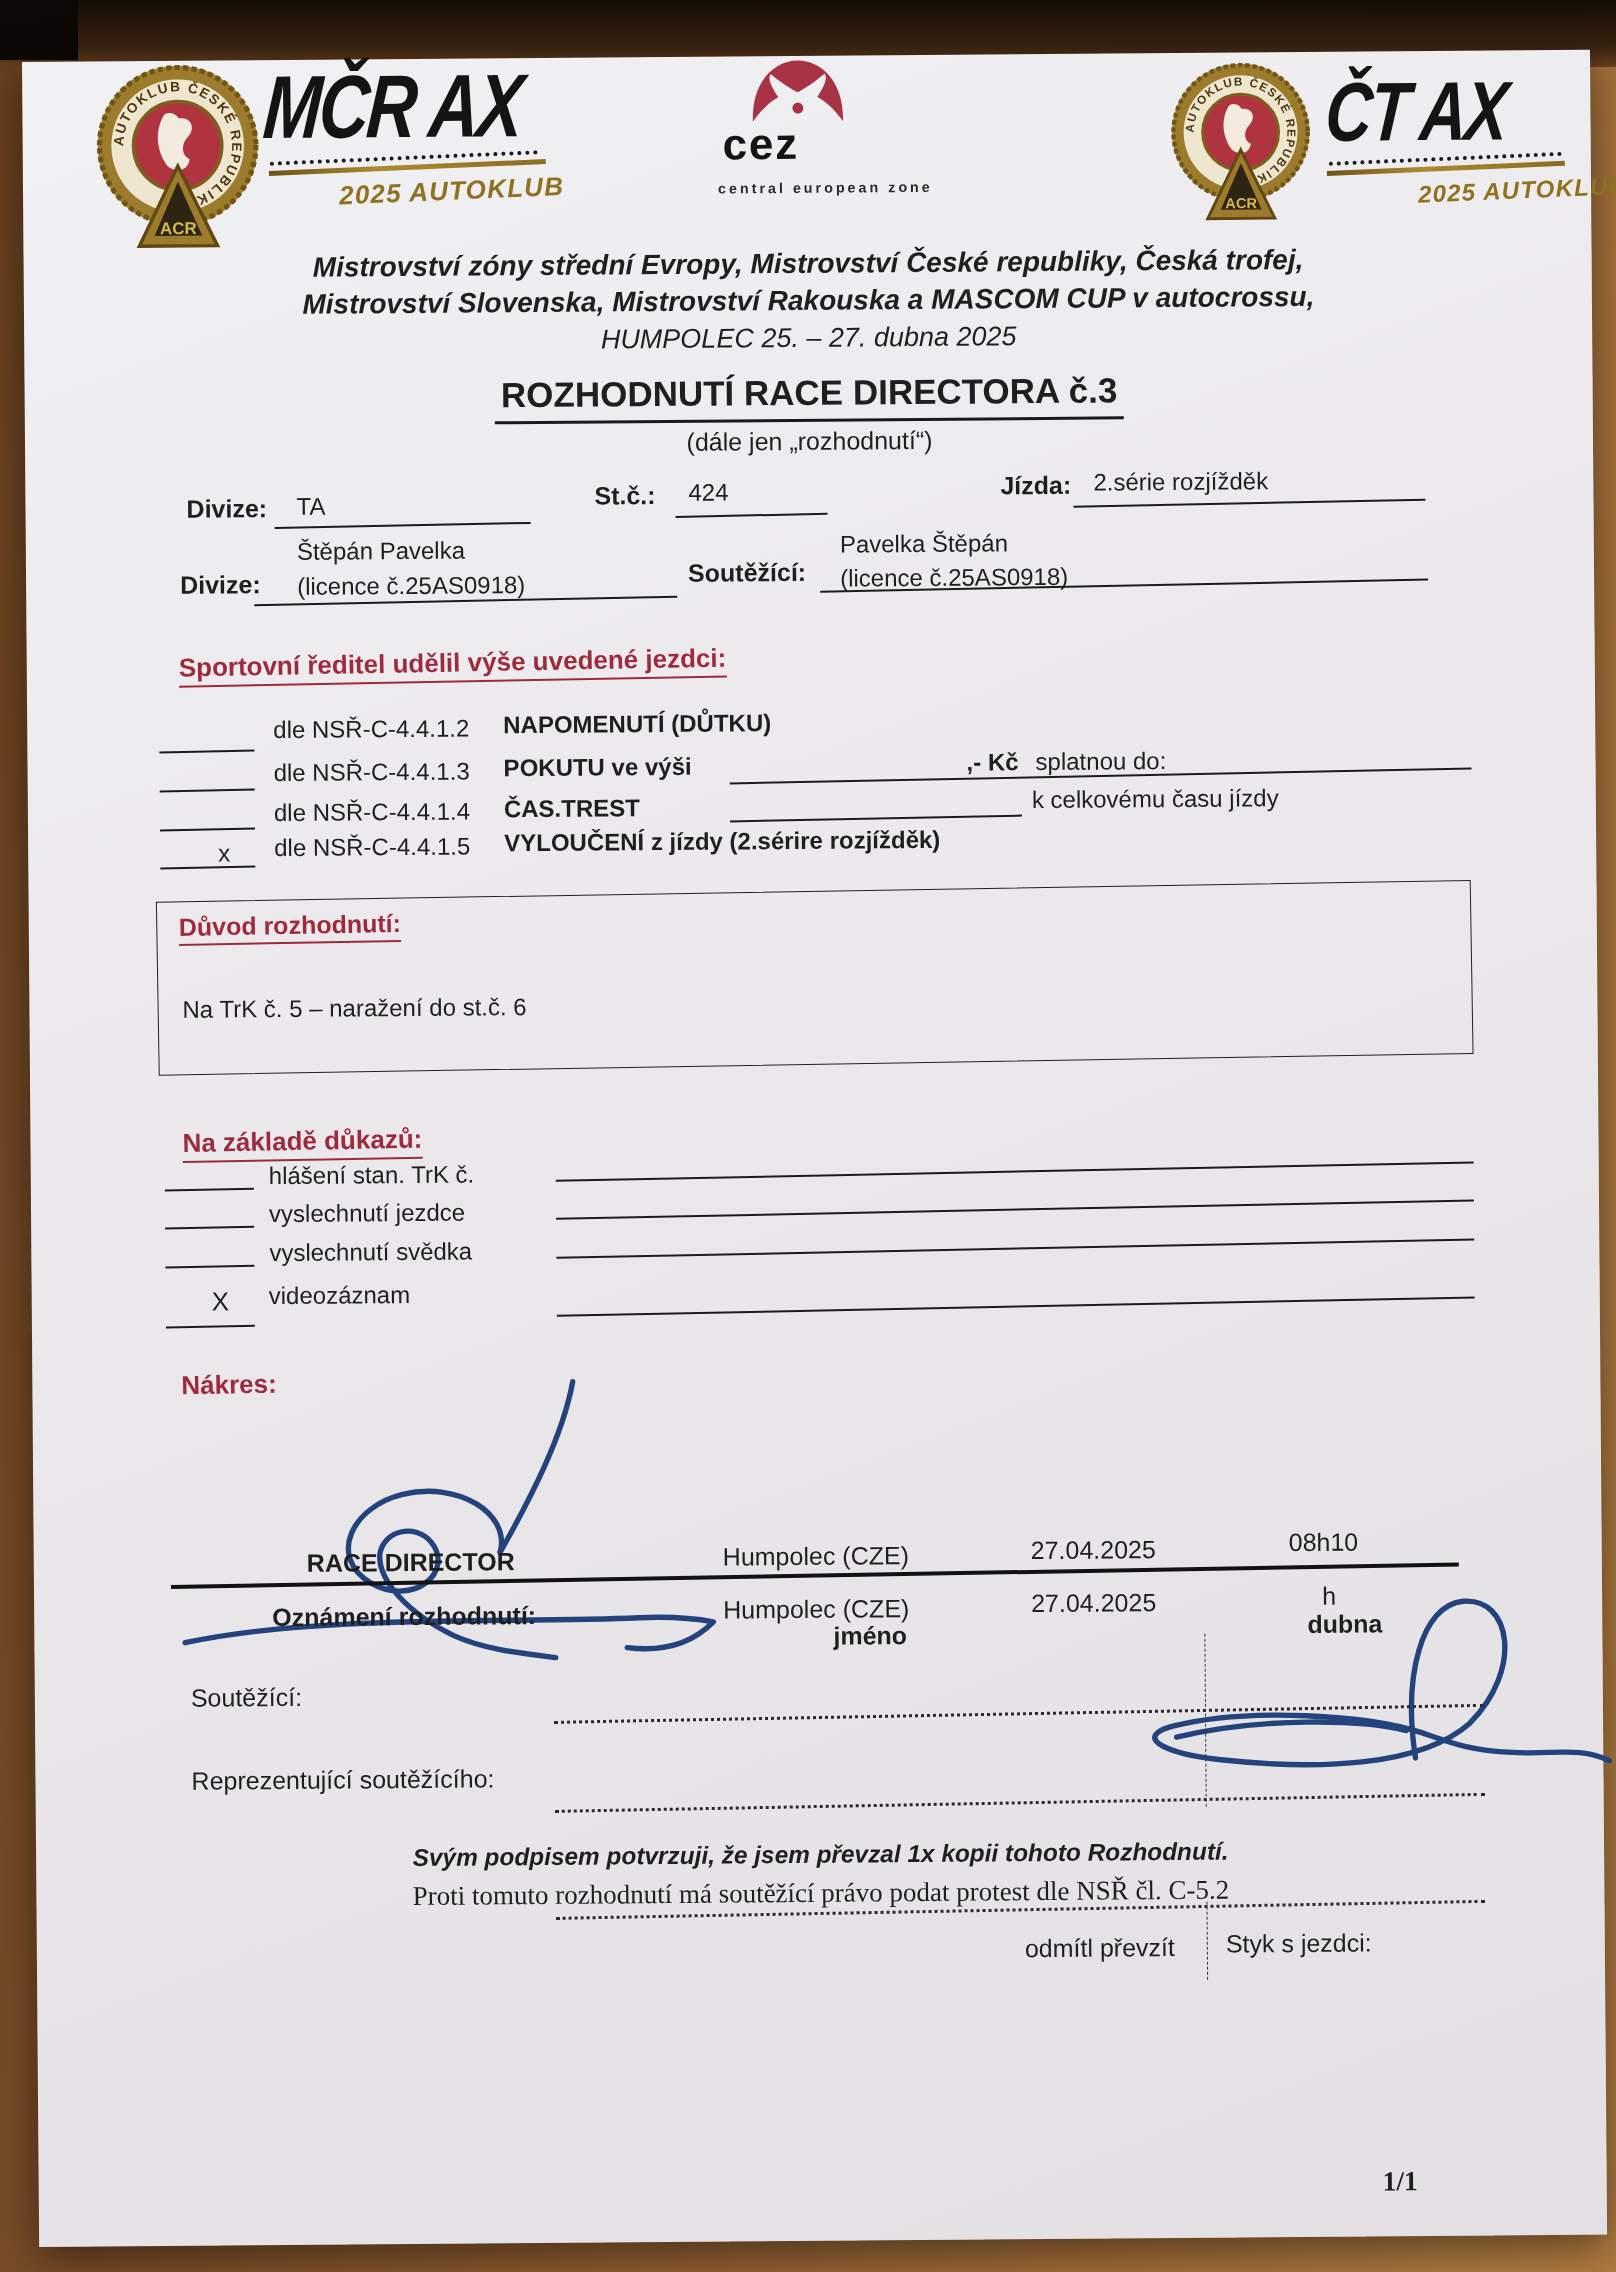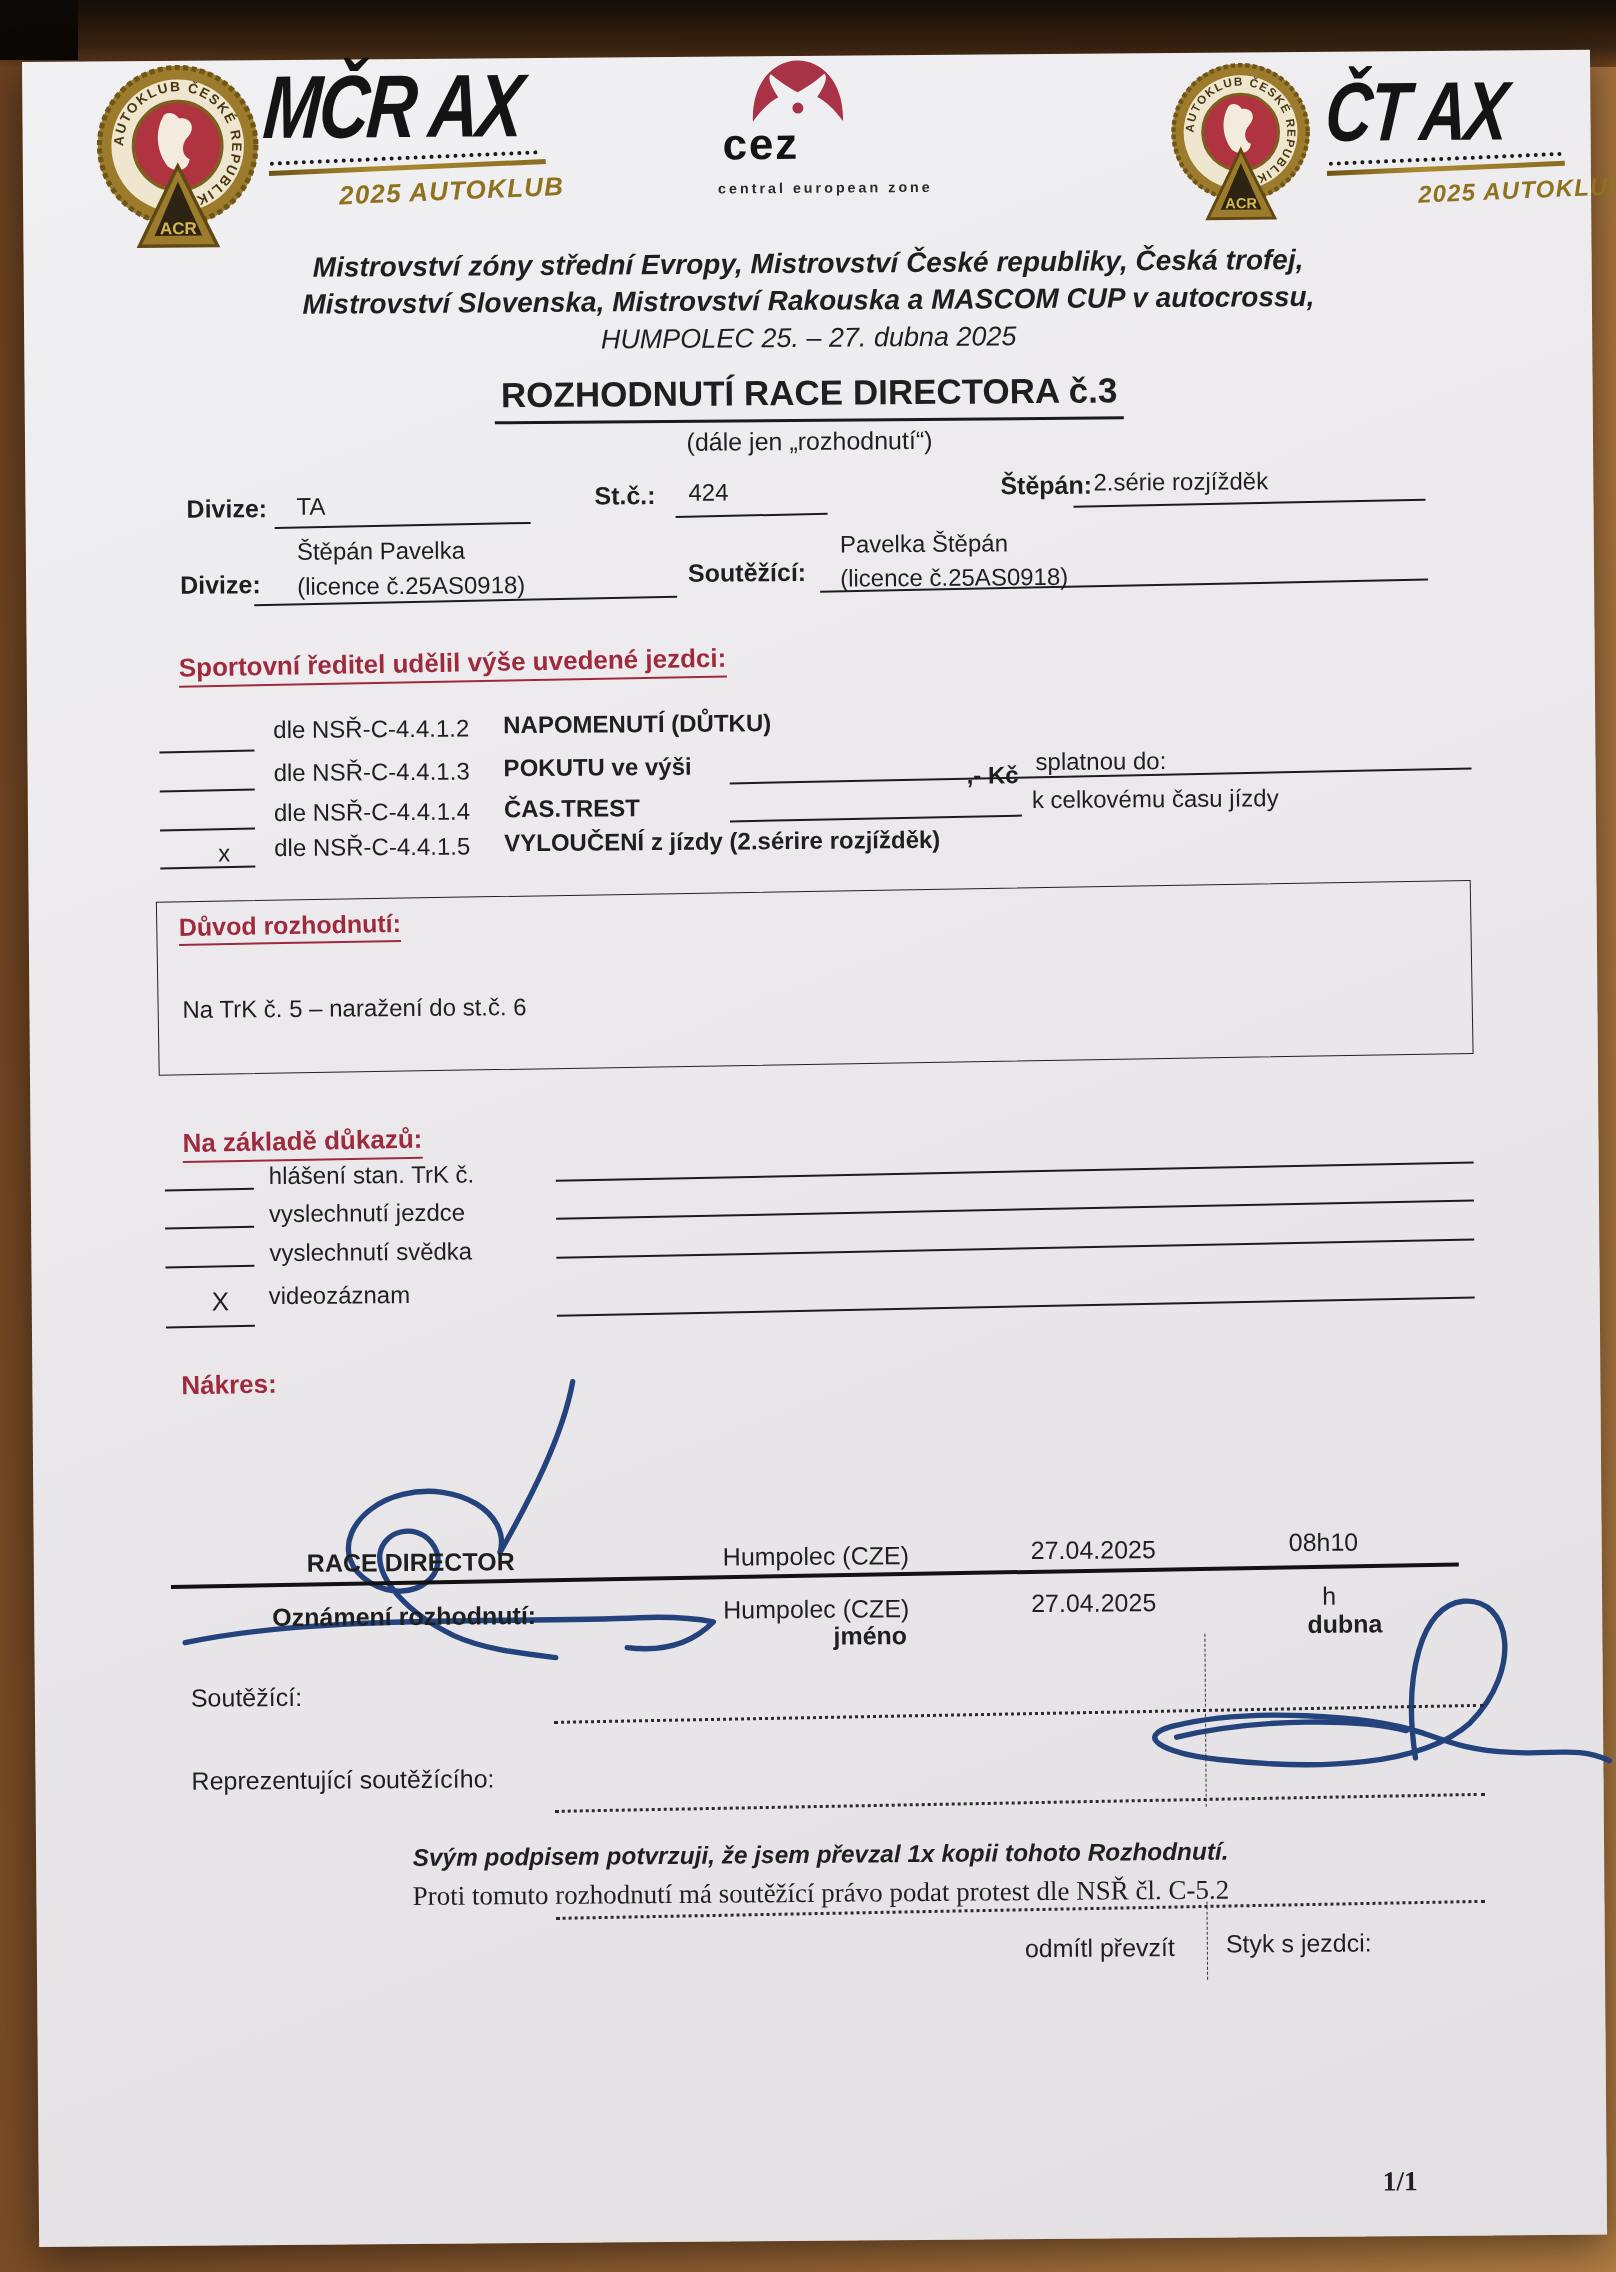--- a/index.html
+++ b/index.html
@@ -133,21 +133,21 @@
   </div>
 
   <div class="abs lbl" style="left:161px;top:434px;">Divize:</div>
   <div class="abs val" style="left:271px;top:433px;">TA</div>
   <div class="abs line" style="left:249px;top:467px;width:256px;"></div>
 
   <div class="abs lbl" style="left:569px;top:424px;">St.č.:</div>
   <div class="abs val" style="left:663px;top:422px;">424</div>
   <div class="abs line" style="left:650px;top:459px;width:152px;"></div>
 
-  <div class="abs lbl" style="left:975px;top:417px;">Štěpán:</div>
+  <div class="abs lbl" style="left:975px;top:417px;">Jízda:</div>
   <div class="abs val" style="left:1068px;top:415px;">2.série rozjížděk</div>
   <div class="abs line" style="left:1048px;top:452px;width:352px;"></div>
 
   <div class="abs lbl" style="left:154px;top:510px;">Divize:</div>
   <div class="abs val" style="left:271px;top:478px;">Štěpán Pavelka</div>
   <div class="abs val" style="left:271px;top:513px;">(licence č.25AS0918)</div>
   <div class="abs line" style="left:228px;top:544px;width:423px;"></div>
 
   <div class="abs lbl" style="left:662px;top:502px;">Soutěžící:</div>
   <div class="abs val" style="left:814px;top:475px;">Pavelka Štěpán</div>
@@ -155,21 +155,21 @@
   <div class="abs line" style="left:794px;top:535px;width:608px;"></div>
 
   <div class="abs redhead" style="left:152px;top:589px;">Sportovní ředitel udělil výše uvedené jezdci:</div>
 
   <div class="abs pen-code" style="left:246px;top:656px;">dle NSŘ-C-4.4.1.2</div>
   <div class="abs pen-text" style="left:476px;top:653px;">NAPOMENUTÍ (DŮTKU)</div>
   <div class="abs checkline" style="left:132px;top:690px;"></div>
 
   <div class="abs pen-code" style="left:246px;top:699px;">dle NSŘ-C-4.4.1.3</div>
   <div class="abs pen-text" style="left:476px;top:696px;">POKUTU ve výši</div>
-  <div class="abs pen-text" style="left:939px;top:694px;margin-top:13px;">,- Kč</div>
+  <div class="abs pen-text" style="left:939px;top:694px;">,- Kč</div>
   <div class="abs val" style="left:1008px;top:694px;">splatnou do:</div>
   <div class="abs line" style="left:702px;top:726px;width:742px;"></div>
   <div class="abs checkline" style="left:132px;top:729px;"></div>
 
   <div class="abs pen-code" style="left:246px;top:739px;">dle NSŘ-C-4.4.1.4</div>
   <div class="abs pen-text" style="left:476px;top:737px;">ČAS.TREST</div>
   <div class="abs val" style="left:1004px;top:732px;">k celkovému času jízdy</div>
   <div class="abs line" style="left:702px;top:764px;width:292px;"></div>
   <div class="abs checkline" style="left:132px;top:768px;"></div>
 

